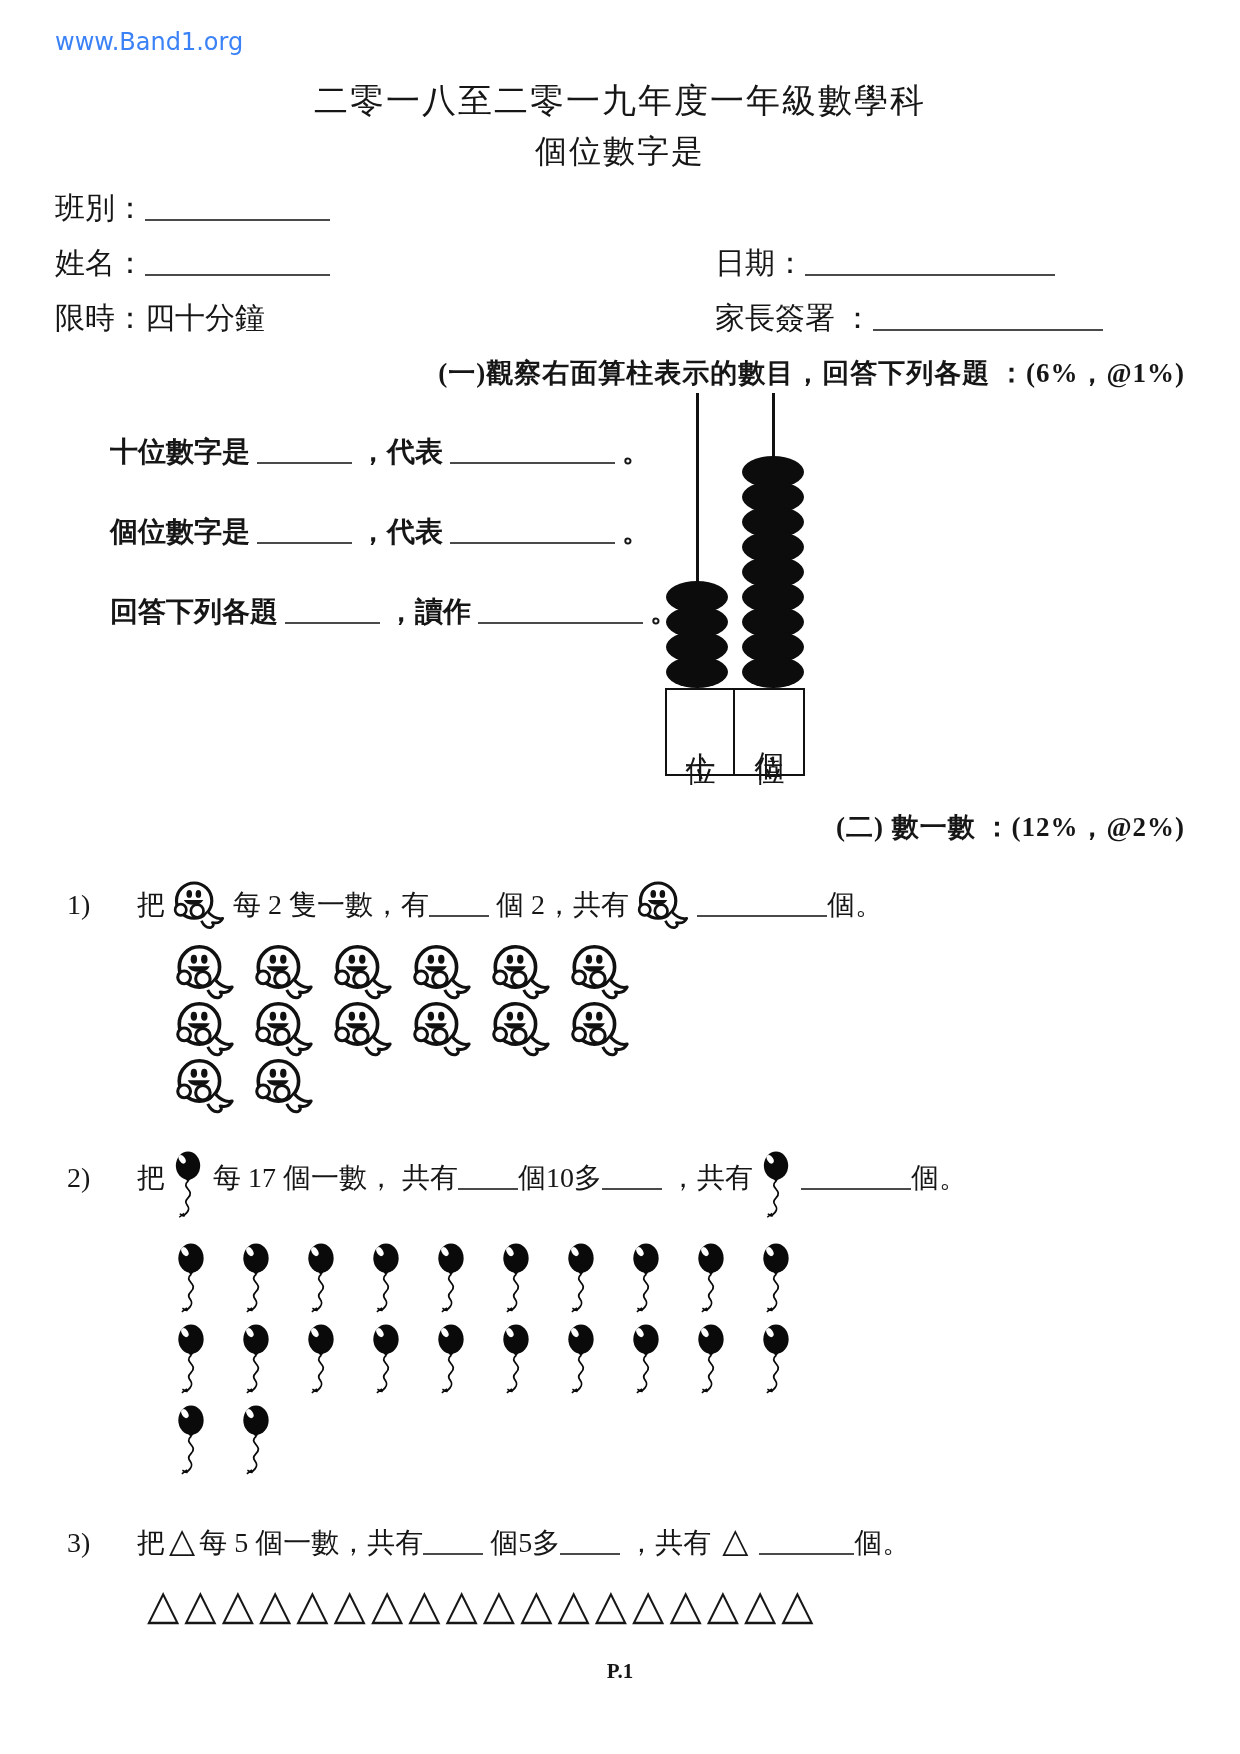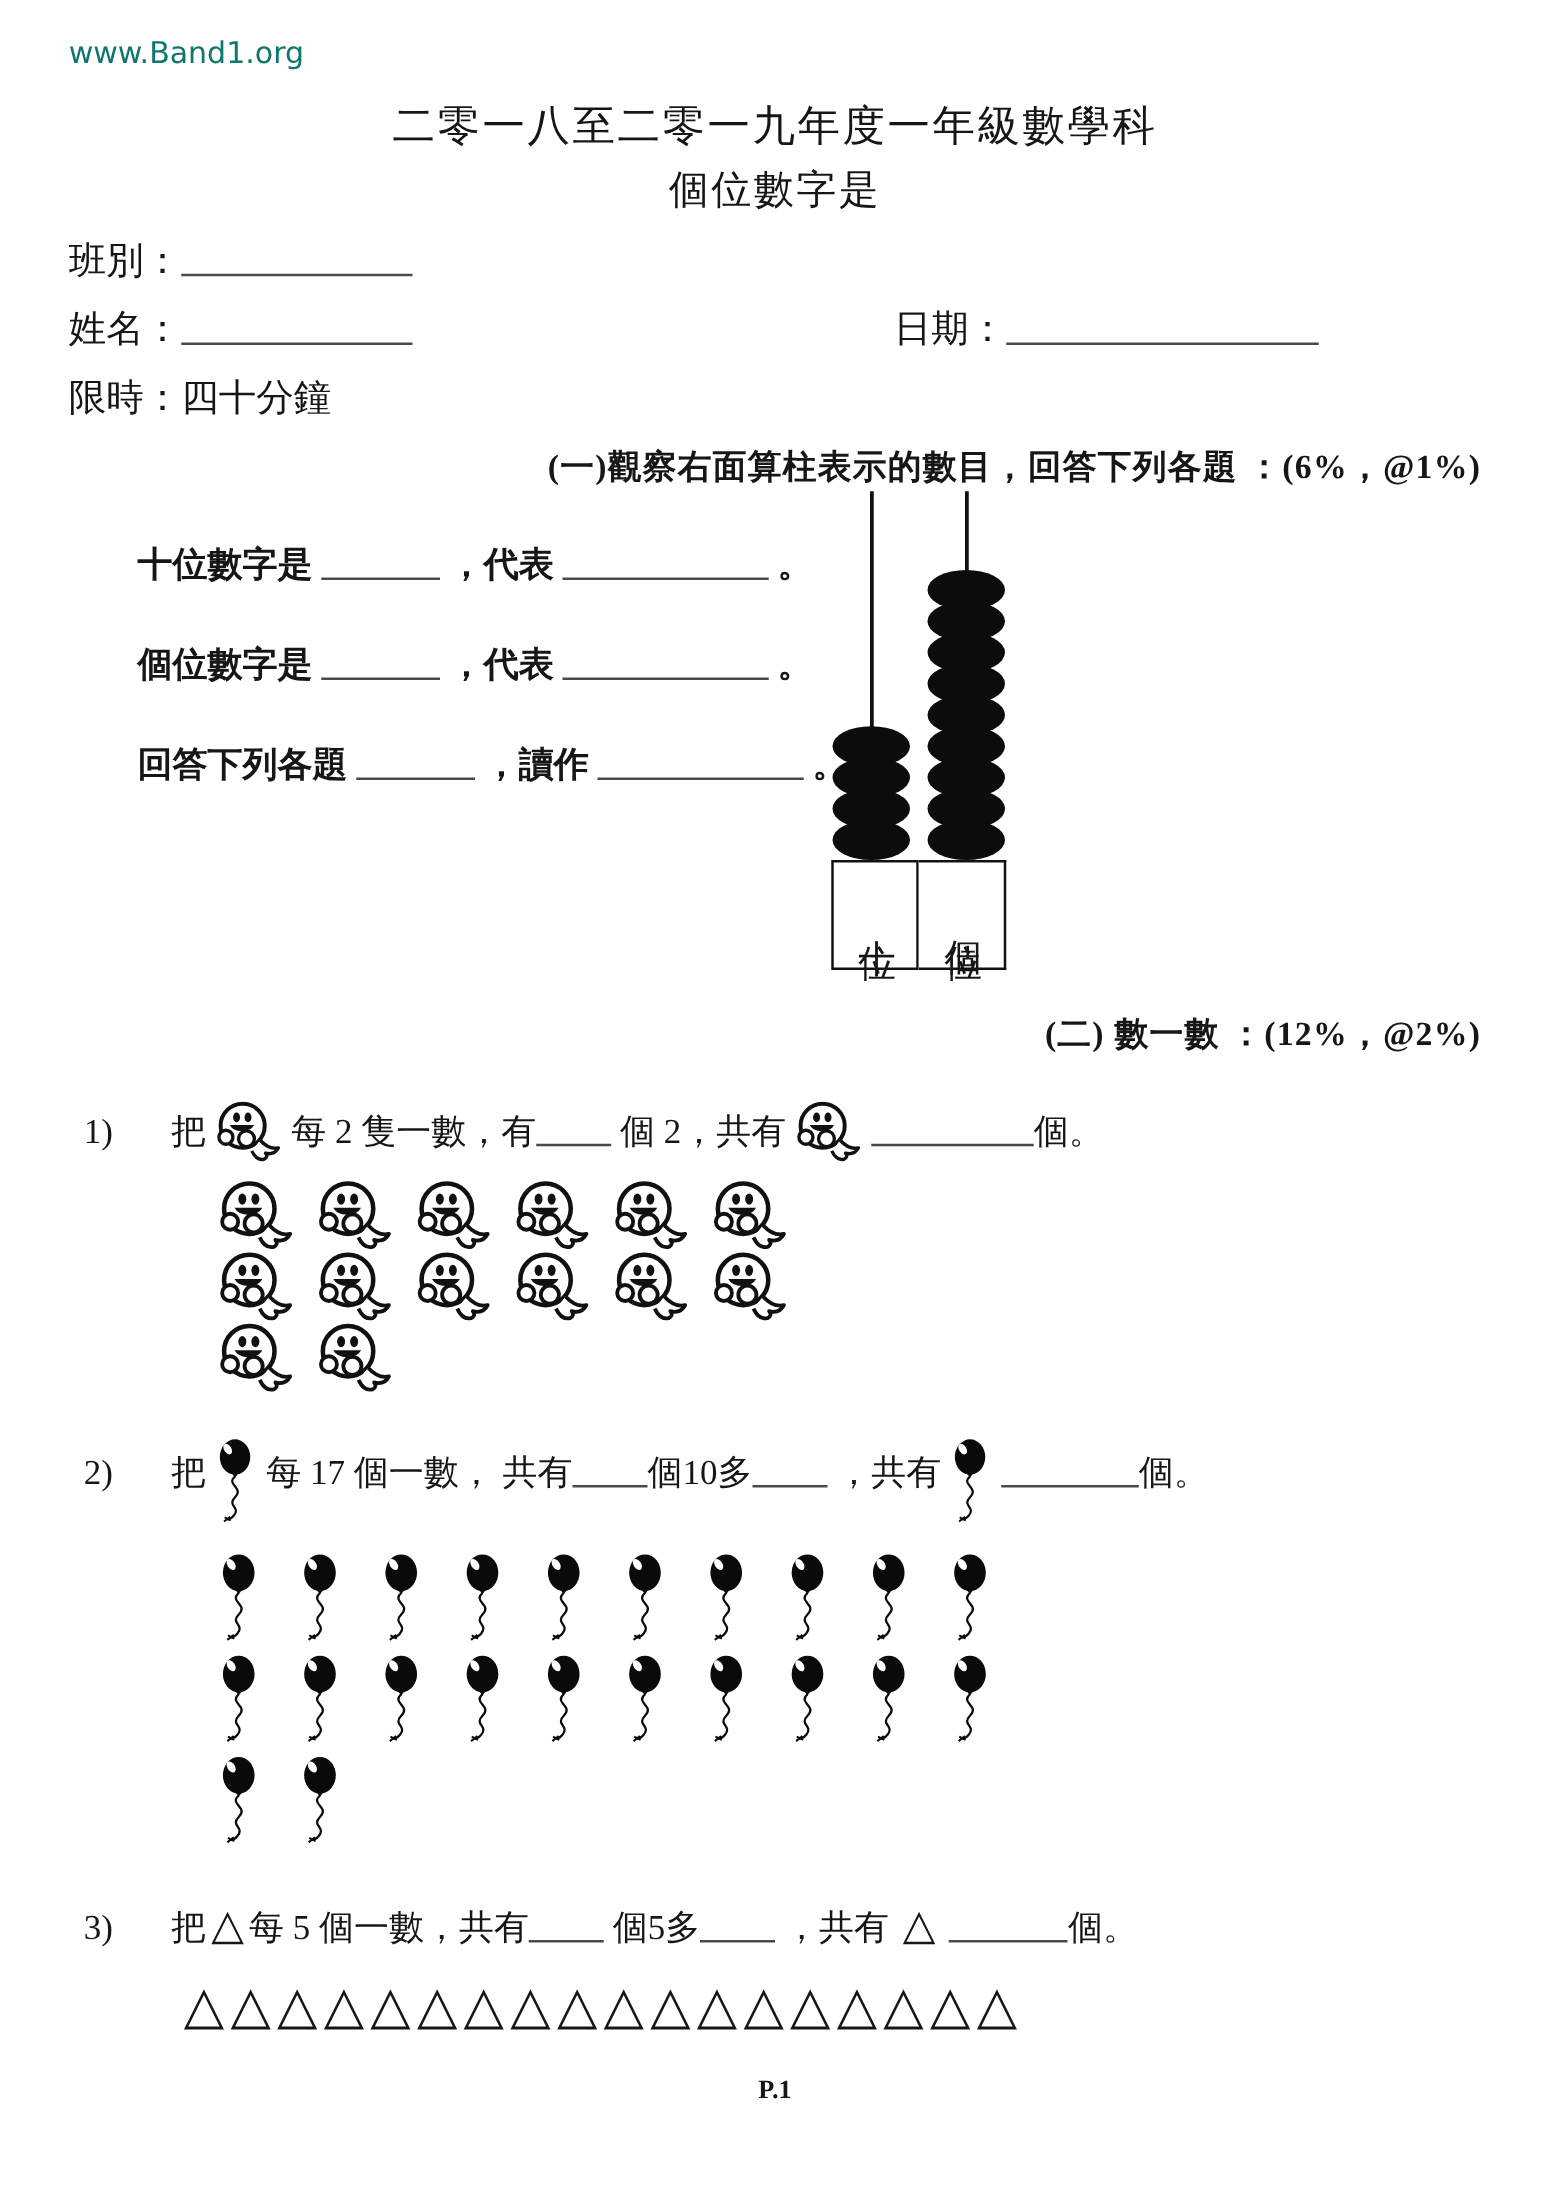--- a/index.html
+++ b/index.html
@@ -4,21 +4,21 @@
 <style>
   * { margin:0; padding:0; box-sizing:border-box; }
   html,body { background:#ffffff; }
   body {
     width:1240px; height:1754px; overflow:hidden;
     font-family:"Liberation Serif","DejaVu Serif",serif;
     color:#161616;
     padding:28px 55px 0 55px;
     position:relative;
   }
-  .watermark { font-family:"DejaVu Sans","Liberation Sans",sans-serif; font-size:24px; color:#0f766e; margin-bottom:22px; }
+  .watermark { font-family:"DejaVu Sans","Liberation Sans",sans-serif; font-size:24px; color:#3b82f6; margin-bottom:22px; }
   .title    { text-align:center; font-size:34px; letter-spacing:2px; margin-top:4px; }
   .subtitle { text-align:center; font-size:32px; letter-spacing:2px; margin-top:6px; margin-bottom:14px; }
 
   .blank { display:inline-block; border-bottom:2px solid #4a4a4a; height:1.05em; vertical-align:-3px; }
   .w60{width:60px;} .w95{width:95px;} .w110{width:110px;} .w130{width:130px;}
   .w165{width:165px;} .w185{width:185px;} .w230{width:230px;} .w250{width:250px;}
 
   .form-row { display:flex; justify-content:space-between; font-size:30px; margin-top:14px; }
   .form-cell { white-space:nowrap; }
   .form-cell.right { width:470px; }
@@ -90,20 +90,21 @@
 
 <div class="form-row">
   <div class="form-cell"><span>班別：</span><span class="blank w185"></span></div>
 </div>
 <div class="form-row">
   <div class="form-cell"><span>姓名：</span><span class="blank w185"></span></div>
   <div class="form-cell right"><span>日期：</span><span class="blank w250"></span></div>
 </div>
 <div class="form-row">
   <div class="form-cell">限時：四十分鐘</div>
+  <div class="form-cell right"><span>家長簽署 ：</span><span class="blank w230"></span></div>
 </div>
 
 <div class="s-heading">(一)觀察右面算柱表示的數目，回答下列各題 ：(6%，@1%)</div>
 
 <div class="sec1-body">
   <div class="s1-line">
     <span>十位數字是</span>
     <span class="blank w95"></span>
     <span>，代表</span>
     <span class="blank w165"></span>

